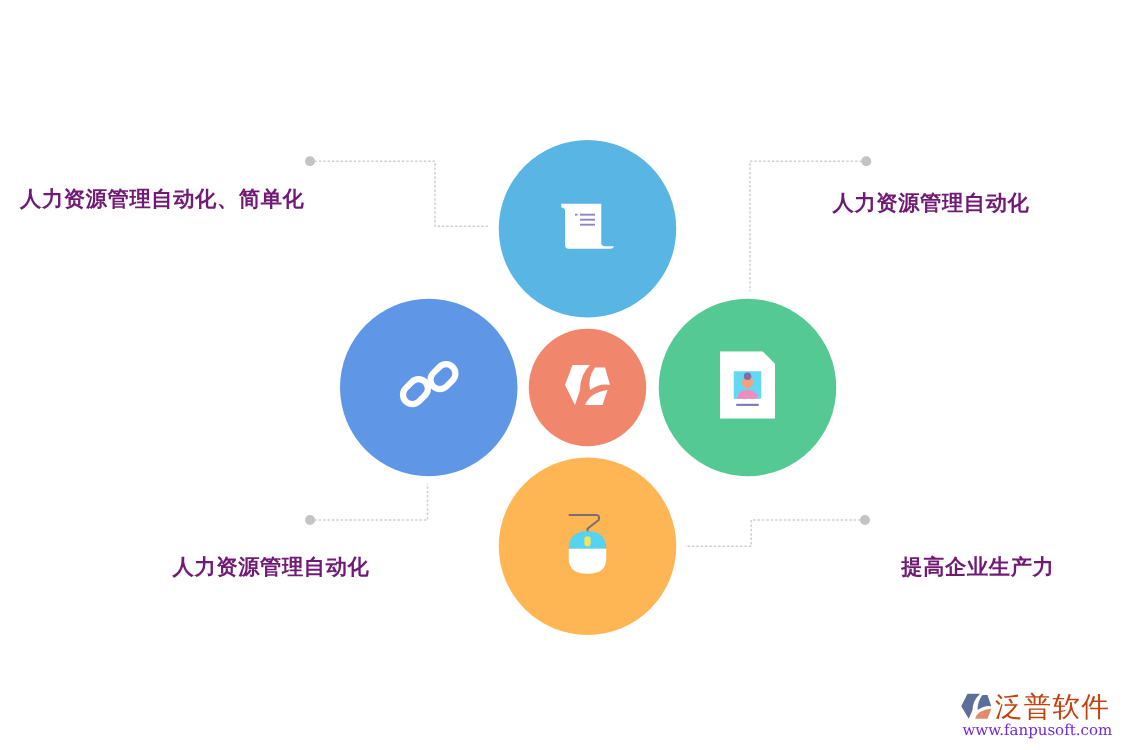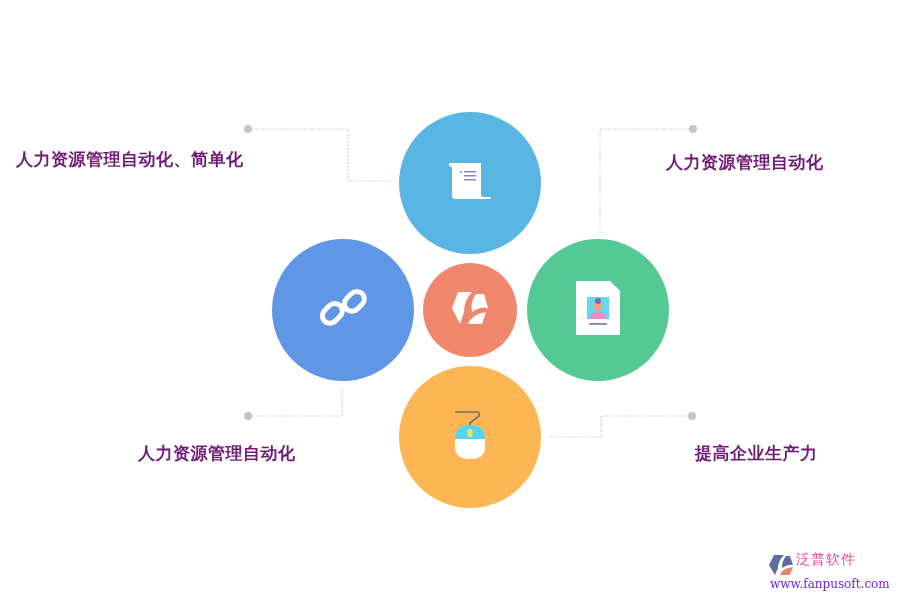--- a/index.html
+++ b/index.html
@@ -3,21 +3,21 @@
 <meta charset="utf-8">
 <style>
   html, body { margin:0; padding:0; }
   body { width:900px; height:600px; background:#ffffff; position:relative; overflow:hidden;
          font-family:"DejaVu Sans","Liberation Sans",sans-serif; }
   .circle { position:absolute; border-radius:50%; display:flex; align-items:center; justify-content:center;
             box-shadow:0 0 0 2px rgba(255,255,255,0.9); }
   .label { position:absolute; font-size:17px; font-weight:bold; color:#701a75; white-space:nowrap; letter-spacing:0.5px; }
   .connector { position:absolute; left:0; top:0; }
   .logo { position:absolute; left:766px; top:548px; width:130px; height:48px; }
-  .logo-text { position:absolute; left:30px; top:3px; font-size:14px; color:#ec4899; letter-spacing:1px; }
+  .logo-text { position:absolute; left:30px; top:3px; font-size:22px; color:#c2410c; letter-spacing:1px; }
   .logo-url { position:absolute; left:4px; top:29px; font-size:12px; color:#6d28d9; font-family:"DejaVu Serif","Liberation Serif",serif; }
 </style>
 </head>
 <body>
 
 <svg class="connector" width="900" height="600">
   <g fill="none" stroke="#cfcfcf" stroke-width="1.2" stroke-dasharray="2,1.5">
     <polyline points="248,129 348,129 348,181 392,181"></polyline>
     <polyline points="693,129 600,129 600,233"></polyline>
     <polyline points="248,416 342,416 342,387"></polyline>
@@ -85,21 +85,21 @@
       <path d="M2 30 Q2 16 17 16 Q32 16 32 30 Z" fill="#55d3f2"></path>
       <path d="M2 30 H32 V38 Q32 50 17 50 Q2 50 2 38 Z" fill="#fff"></path>
       <rect x="14.5" y="20" width="5" height="8" rx="2.5" fill="#f3e45a"></rect>
     </svg>
   </span>
 </div>
 
 <div class="label" style="left:16px;top:148px;">人力资源管理自动化、简单化</div>
 <div class="label" style="left:666px;top:151px;">人力资源管理自动化</div>
 <div class="label" style="left:138px;top:442px;">人力资源管理自动化</div>
-<div class="label" style="left:695px;top:442px;">提高企业生产力</div>
+<div class="label" style="left:721px;top:442px;">提高企业生产力</div>
 
 <div class="logo">
   <span style="position:absolute;left:2px;top:6px;">
     <svg width="26" height="22" viewBox="0 0 26 22">
       <path d="M6 1 H16 Q10 7 10 14 L7 21 L1 11 Z" fill="#5b6f9a"></path>
       <path d="M12 21 Q14 14 25 13 L22 21 Z" fill="#e08a6a"></path>
       <path d="M18 2 H22 L25 11 Q20 10 14 14 Q14 7 18 2 Z" fill="#5b6f9a"></path>
     </svg>
   </span>
   <span class="logo-text">泛普软件</span>

